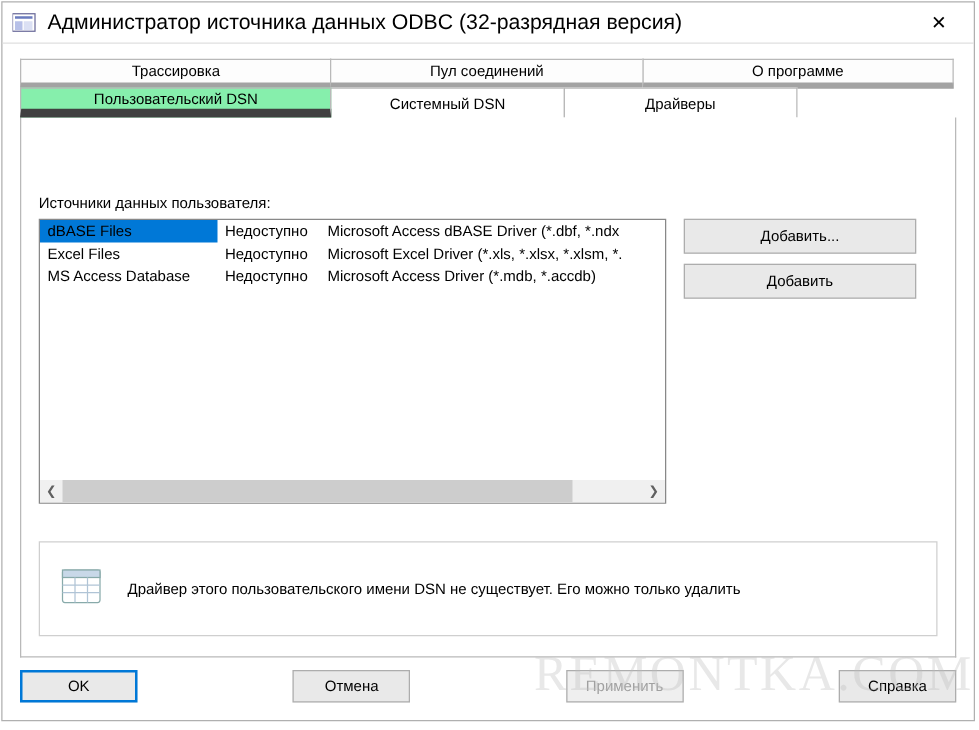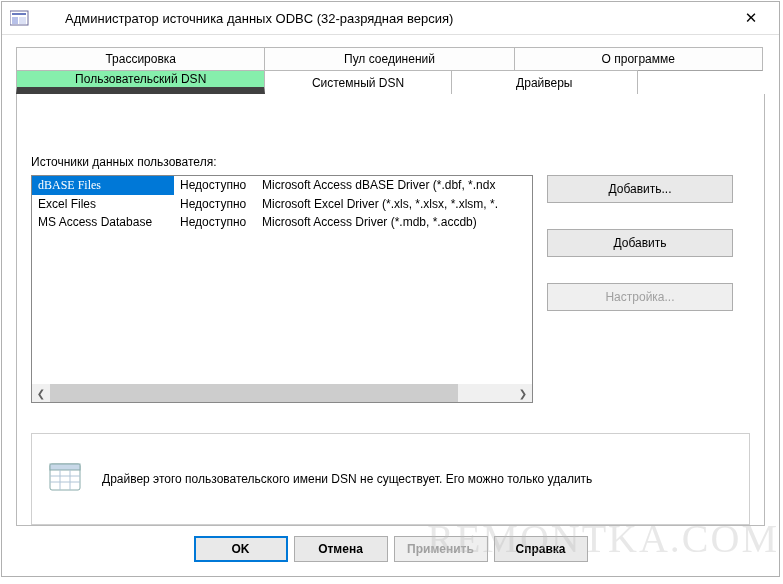--- a/index.html
+++ b/index.html
@@ -25,23 +25,22 @@
   align-items: center;
   padding: 0 8px;
   border-bottom: 1px solid #e0e0e0;
 }
 .titlebar .icon-box {
   width: 20px; height: 18px;
   margin-right: 8px;
   display: flex; align-items: center; justify-content: center;
 }
 .titlebar .title {
-  font-size: 13px;
+  font-size: 17px;
   flex: 1;
-  margin-left: 27px;
 }
 .titlebar .close {
   width: 40px; height: 30px;
   display: flex; align-items: center; justify-content: center;
   font-size: 15px;
 }
 .content {
   padding: 12px 14px 0 14px;
 }
 
@@ -55,21 +54,21 @@
   border: 1px solid #b9b9b9;
   border-bottom: none;
   background: #fff;
   font-size: 12px;
   display: flex;
   align-items: center;
   justify-content: center;
   cursor: default;
   margin-right: -1px;
 }
-.tab-row.back .tab { background: #fdfdfd; border-bottom:1px solid #a3a3a3; }
+.tab-row.back .tab { background: #fdfdfd; border-bottom:5px solid #a3a3a3; }
 .tab-row.front { margin-top: -1px; }
 .tab.active {
   background: #86efac;
   border-bottom: 7px solid #404040;
   position: relative;
   z-index: 2;
 }
 .tab-panel {
   border: 1px solid #b9b9b9;
   border-top: none;
@@ -122,22 +121,21 @@
 .list-row {
   display: flex;
   font-size: 12px;
 }
 .list-row .cell {
   padding: 2px 6px;
   white-space: nowrap;
 }
 .list-row.selected .cell.first {
   background: #0078d7;
-  color: #ffffff;
-  font-family: Liberation Serif, serif;
+  color: #000000;
 }
 .col.c1, .cell.c1 { width: 142px; }
 .col.c2, .cell.c2 { width: 82px; }
 .col.c3, .cell.c3 { flex: 1; }
 
 .hscroll {
   height: 18px;
   background: #f0f0f0;
   display: flex;
   align-items: center;
@@ -155,21 +153,21 @@
 }
 .hscroll .thumb {
   position: absolute; left: 0; top: 0; height: 18px;
   width: 88%;
   background: #cdcdcd;
 }
 
 .side-buttons {
   display: flex;
   flex-direction: column;
-  gap: 26px;
+  gap: 8px;
   width: 186px;
 }
 .btn {
   height: 28px;
   border: 1px solid #adadad;
   background: #e9e9e9;
   font-size: 12px;
   display: flex;
   align-items: center;
   justify-content: center;
@@ -180,36 +178,35 @@
   background: #efefef;
 }
 
 .info-box {
   margin-top: 30px;
   border: 1px solid #cfcfcf;
   padding: 26px 14px;
   display: flex;
   align-items: center;
   gap: 16px;
-  height: 92px;
+  height: 76px;
 }
 .info-box .info-icon {
   width: 40px; height: 34px;
 }
 .info-box .info-text {
   font-size: 12px;
   line-height: 1.4;
 }
 
 .footer {
   display: flex;
-  justify-content: center;
+  justify-content: space-between;
   gap: 6px;
   padding: 10px 14px;
-  font-weight: bold;
 }
 .footer .btn {
   width: 94px;
   height: 26px;
 }
 .footer .btn.default {
   border: 2px solid #0078d7;
   background: #e9e9e9;
 }
 
@@ -285,21 +282,20 @@
             <div class="track">
               <div class="thumb"></div>
             </div>
             <div class="arrow">❯</div>
           </div>
         </div>
 
         <div class="side-buttons">
           <div class="btn">Добавить...</div>
           <div class="btn">Добавить</div>
-          <div class="btn disabled">Настройка...</div>
         </div>
       </div>
 
       <div class="info-box">
         <span class="info-icon">
           <svg width="40" height="34" viewBox="0 0 40 34">
             <rect x="4" y="2" width="30" height="26" rx="2" fill="#fff" stroke="#8aa"></rect>
             <rect x="4" y="2" width="30" height="6" fill="#c8d8e8" stroke="#8aa"></rect>
             <line x1="4" y1="14" x2="34" y2="14" stroke="#b0c4d6"></line>
             <line x1="4" y1="20" x2="34" y2="20" stroke="#b0c4d6"></line>

